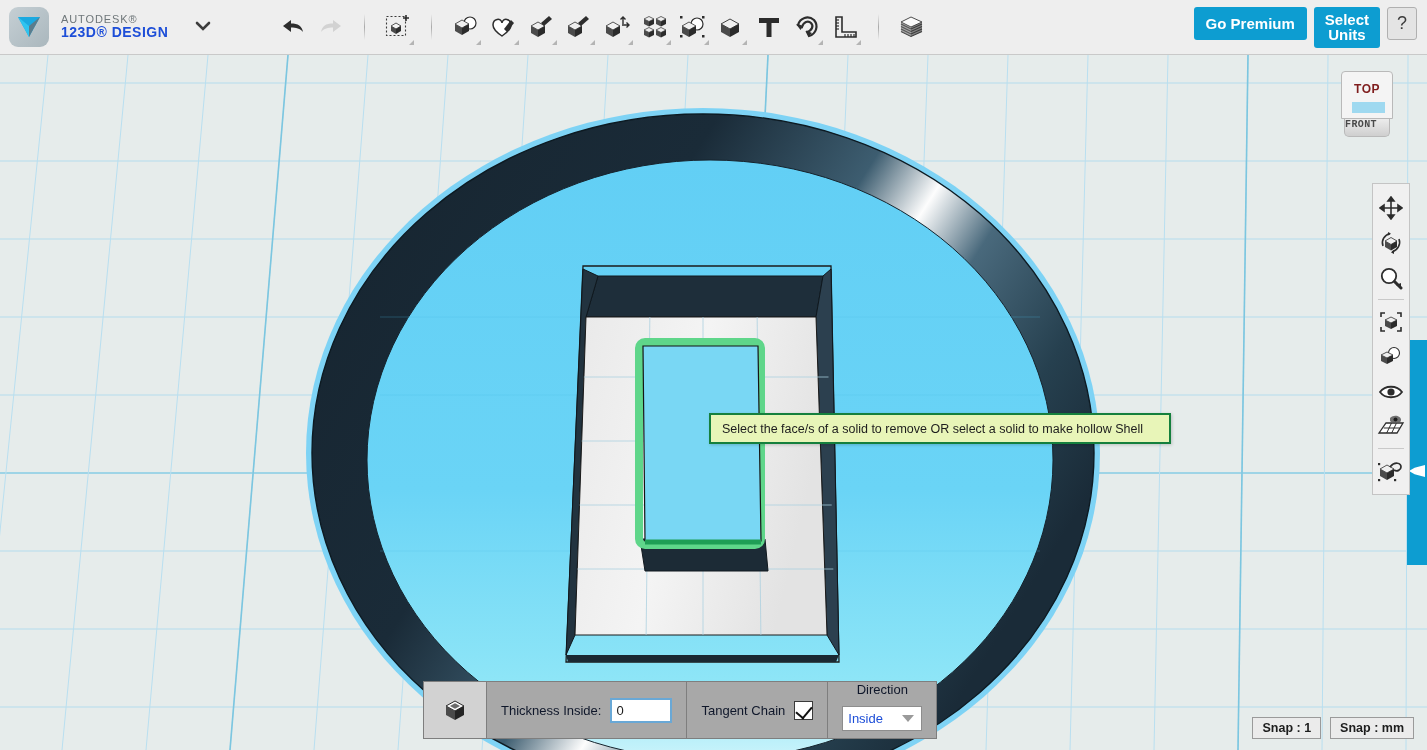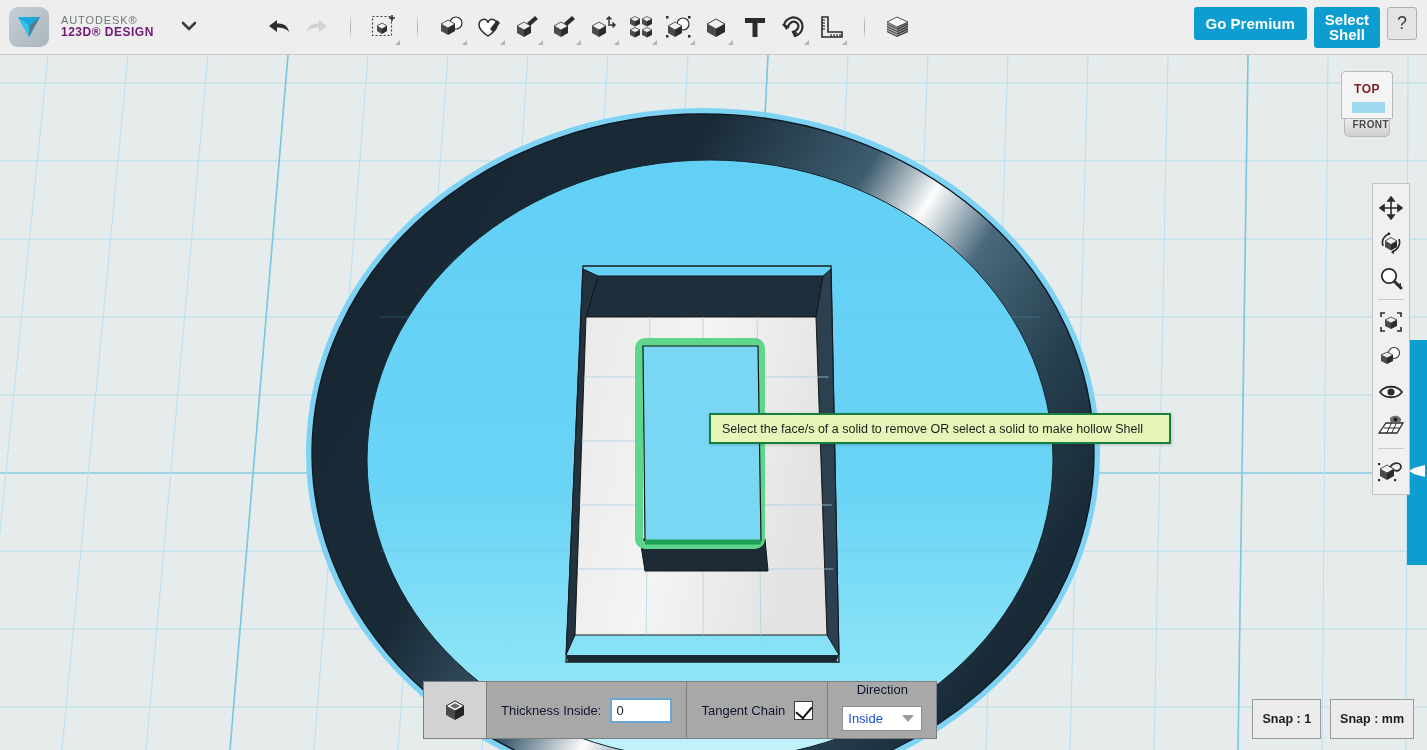--- a/index.html
+++ b/index.html
@@ -20,21 +20,21 @@
   }
   .brand { display:flex; align-items:center; padding-left:9px; }
   .logo-tile {
     width:40px; height:40px; border-radius:9px;
     background:linear-gradient(135deg,#c5cfd4,#aab7bd);
     display:flex; align-items:center; justify-content:center;
     margin-right:12px;
   }
   .brand-text { line-height:1.12; }
   .brand-top { font-size:11px; color:#6e7679; letter-spacing:.9px; font-weight:400; }
-  .brand-bot { font-size:12px; color:#701a75; letter-spacing:.5px; font-weight:bold; }
+  .brand-bot { font-size:14px; color:#1d4ed8; letter-spacing:.5px; font-weight:bold; }
   .brand-caret { margin-left:26px; cursor:pointer; }
 
   .tools { display:flex; align-items:center; margin-left:62px; }
   .tbtn {
     width:38px; height:44px; display:flex; align-items:center; justify-content:center;
     cursor:pointer; position:relative;
   }
   .tbtn.dis { opacity:.33; cursor:default; }
   .tbtn .cap {
     position:absolute; right:3px; bottom:4px;
@@ -78,21 +78,21 @@
   }
   .vc-top span { font-size:12px; font-weight:bold; color:#7f1d1d; margin-top:-12px; letter-spacing:.5px; }
   .vc-band {
     position:absolute; left:13px; top:33px; width:33px; height:11px;
     background:#9fd9f0;
   }
   .vc-front {
     position:absolute; left:5px; top:50px; width:46px; height:18px;
     background:linear-gradient(to bottom,#ececec,#cfcfcf);
     border:1px solid #b9b9b9; border-top:none; border-radius:0 0 5px 5px;
-    display:flex; align-items:flex-start; justify-content:flex-end; overflow:hidden;
+    display:flex; align-items:flex-start; justify-content:flex-start; overflow:hidden;font-family:Liberation Mono, monospace;
   }
   .vc-front span { font-size:10px; font-weight:bold; color:#4a4a4a; letter-spacing:.4px; }
 
   
   .rail {
     position:absolute; right:17px; top:128px; width:38px;
     background:#f0f0f0; border:1px solid #c4c4c4;
     display:flex; flex-direction:column; align-items:center;
     padding:6px 0; z-index:20;
   }
@@ -154,21 +154,21 @@
   .sp-select span { font-size:13px; color:#1d4ed8; }
   .sp-arrow {
     position:absolute; right:7px; width:0;height:0;
     border-left:6px solid transparent;border-right:6px solid transparent;
     border-top:7px solid #9a9a9a;
   }
 
   
   .chips { position:absolute; right:13px; bottom:11px; display:flex; gap:9px; z-index:30; }
   .chip {
-    background:#ebebeb; border:1px solid #9a9a9a; padding:12px 9px;
+    background:#ebebeb; border:1px solid #9a9a9a; padding:3px 9px;
     font-size:12.5px; font-weight:bold; color:#1d1d1d; cursor:pointer;
   }
 </style>
 </head>
 <body>
 
 <div id="app">
 
   <div class="topbar">
 
@@ -359,21 +359,21 @@
           <path d="M4 9 L4 18.5 L14 23.5 L14 14 Z" fill="#6a6a6a" opacity=".55"></path>
           <path d="M14 14 L14 23.5 L25 18.5 L25 9 Z" fill="#3a3a3a" opacity=".6"></path>
         </svg>
       </div>
     </div>
 
     <div class="right-actions">
       <button class="pill one">Go Premium</button>
       <button class="pill two">
         <span>Select</span><br>
-        <span>Shell</span>
+        <span>Units</span>
       </button>
       <button class="helpbtn">?</button>
     </div>
   </div>
 
   <div class="canvas">
 
     <svg class="grid-layer" width="1427" height="695" viewBox="0 0 1427 695">
       <rect width="1427" height="695" fill="#e6eceb"></rect>
       <g stroke="#b4dced" stroke-width="1" fill="none">

